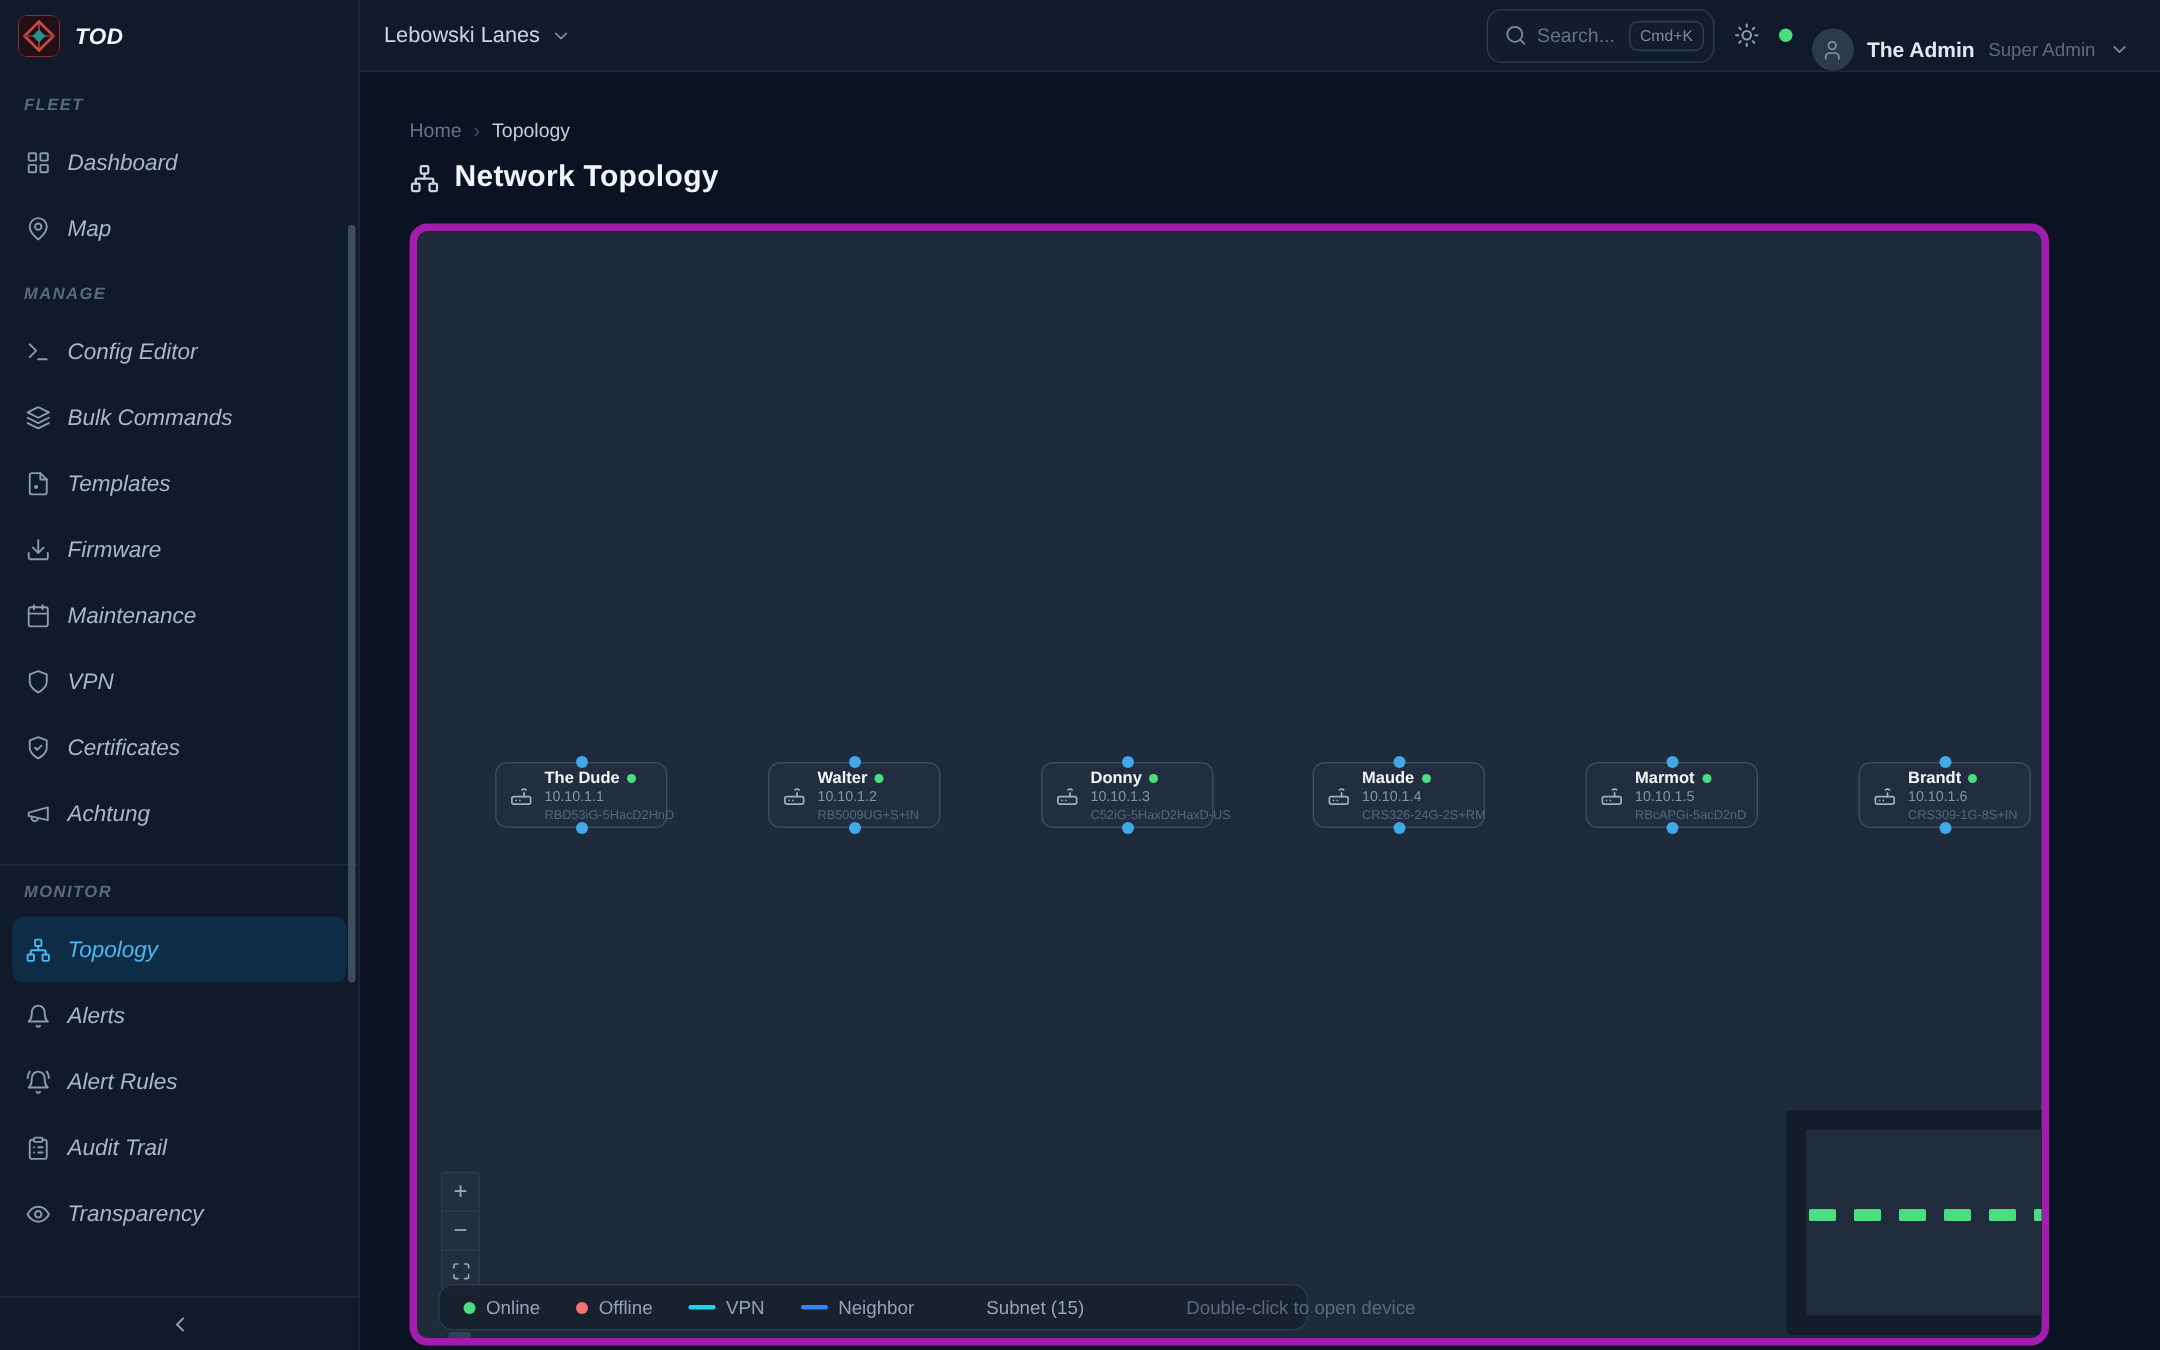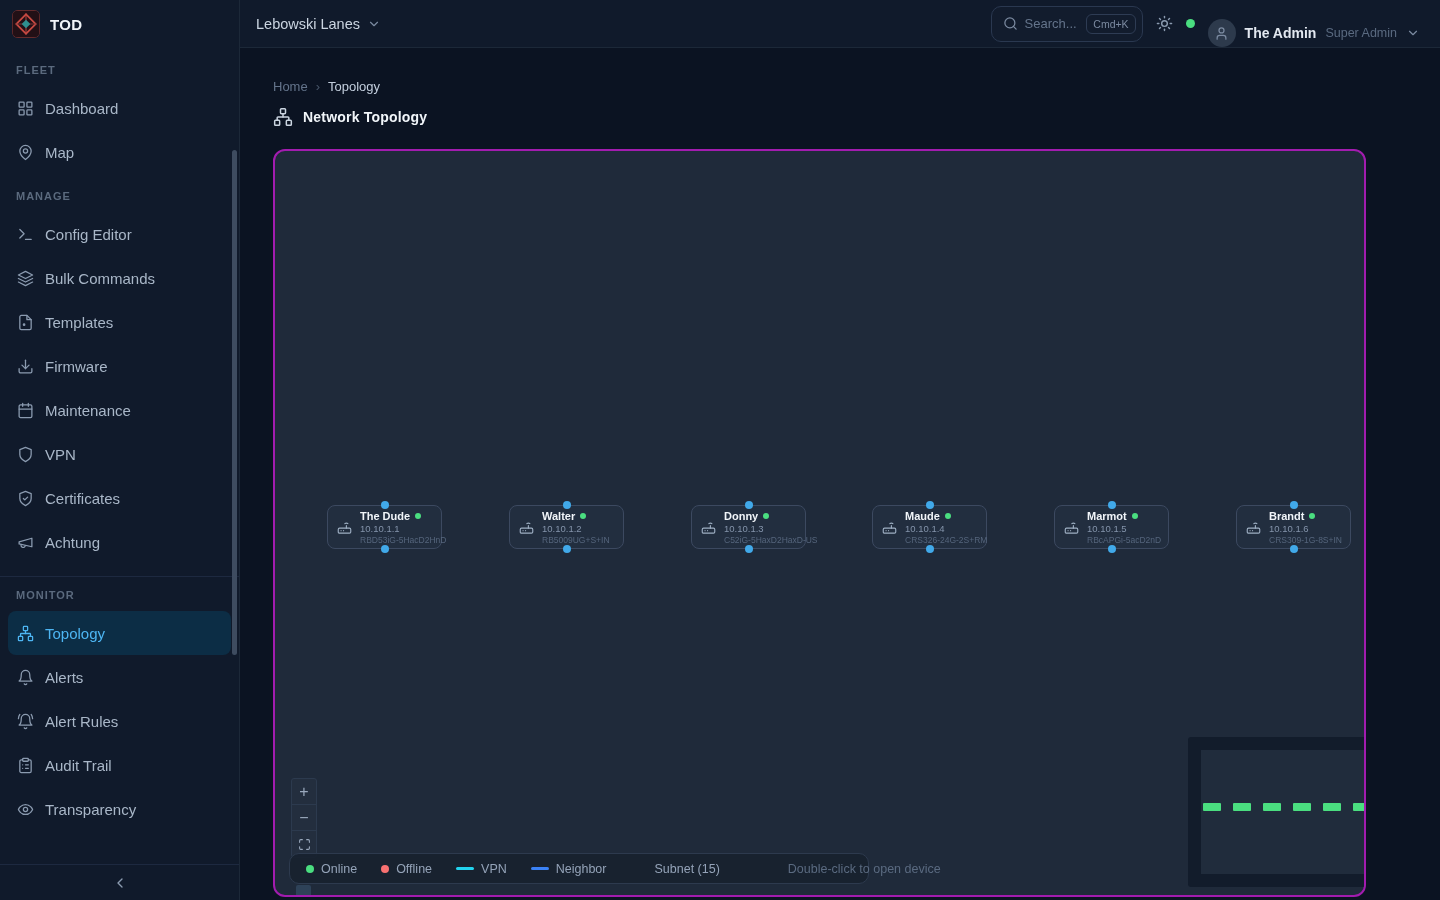--- a/index.html
+++ b/index.html
@@ -1,20 +1,20 @@
 <!DOCTYPE html>
 <html><head>
 <meta charset="utf-8">
 <style>
   * { margin:0; padding:0; box-sizing:border-box; }
   html,body { width:1440px; height:900px; background:#0b1322; font-family:"Liberation Sans", sans-serif; overflow:hidden; }
   .stage { position:relative; width:1440px; height:900px; background:#0b1322; color:#cbd5e1; }
 
   
-  .sidebar { position:absolute; left:0; top:0; width:240px; height:900px; background:#101a2b; border-right:1px solid #1c2838; z-index:5; }
+  .sidebar { position:absolute; left:0; top:0; width:240px; height:900px; background:#101a2b; border-right:1px solid #1c2838; z-index:5;font-style:italic; }
   .logo-row { display:flex; align-items:center; height:48px; padding-left:12px; gap:10px; }
   .logo-mark { width:28px; height:28px; border-radius:6px; }
   .logo-text { font-size:15px; font-weight:700; color:#f1f5f9; letter-spacing:0.3px; }
   .nav { position:absolute; left:0; right:0; top:48px; bottom:36px; padding-top:16px; overflow:hidden; }
   .nav-section-label { height:14px; margin:0 0 8px 16px; font-size:11px; font-weight:700; letter-spacing:1px; color:#5b6a7e; }
   .nav-section-label.mt { margin-top:16px; }
   .monitor-block { margin-top:12px; border-top:1px solid #1d2940; padding-top:12px; }
   .nav-item { display:flex; align-items:center; height:44px; padding-left:17px; gap:11px; font-size:15px; color:#a9b7c8; cursor:pointer; }
   .nav-item .ic { color:#8b9bb0; flex:0 0 auto; }
   .nav-item.active { margin:0 8px; padding-left:9px; height:44px; border-radius:8px; background:#0c2d45; color:#4db5f2; }
@@ -41,24 +41,24 @@
   .user-group .ic { color:#7b8aa0; }
 
   
   .content { position:absolute; left:240px; top:48px; width:1200px; height:852px; background:#0b1322; padding:31px 38px 0 33px; }
   .breadcrumb { display:flex; align-items:center; gap:8px; font-size:13px; }
   .crumb-home { color:#64748b; cursor:pointer; }
   .crumb-sep { color:#475569; font-size:13px; }
   .crumb-current { color:#c3cedd; }
   .title-row { display:flex; align-items:center; gap:10px; margin-top:13px; }
   .title-row .ic { color:#cbd5e1; }
-  .page-title { font-size:14px; font-weight:700; color:#f1f5f9; letter-spacing:0.2px; }
-
-  
-  .canvas { position:absolute; left:33px; top:101px; width:1093px; height:748px; background:#1f2a3a; border:2px solid #a21caf; border-radius:12px; overflow:hidden; }
+  .page-title { font-size:20px; font-weight:700; color:#f1f5f9; letter-spacing:0.2px; }
+
+  
+  .canvas { position:absolute; left:33px; top:101px; width:1093px; height:748px; background:#1f2a3a; border:5px solid #a21caf; border-radius:12px; overflow:hidden; }
 
   .node { position:absolute; width:115px; height:44px; background:#222e3f; border:1px solid #3c4960; border-radius:8px; cursor:pointer; }
   .node-body { display:flex; align-items:center; height:100%; padding:0 8px 0 9px; gap:8px; }
   .node .ic { color:#9fb0c4; flex:0 0 auto; }
   .node-name-row { display:flex; align-items:center; gap:5px; }
   .node-name { font-size:11px; font-weight:700; color:#f1f5f9; white-space:nowrap; }
   .status-dot { width:6px; height:6px; border-radius:50%; background:#4ade80; }
   .node-ip { font-size:9.5px; color:#8494ab; margin-top:1px; }
   .node-model { font-size:8.5px; color:#55657c; margin-top:1px; white-space:nowrap; }
   .handle { position:absolute; left:50%; width:8px; height:8px; margin-left:-4px; border-radius:50%; background:#41a9e9; }

